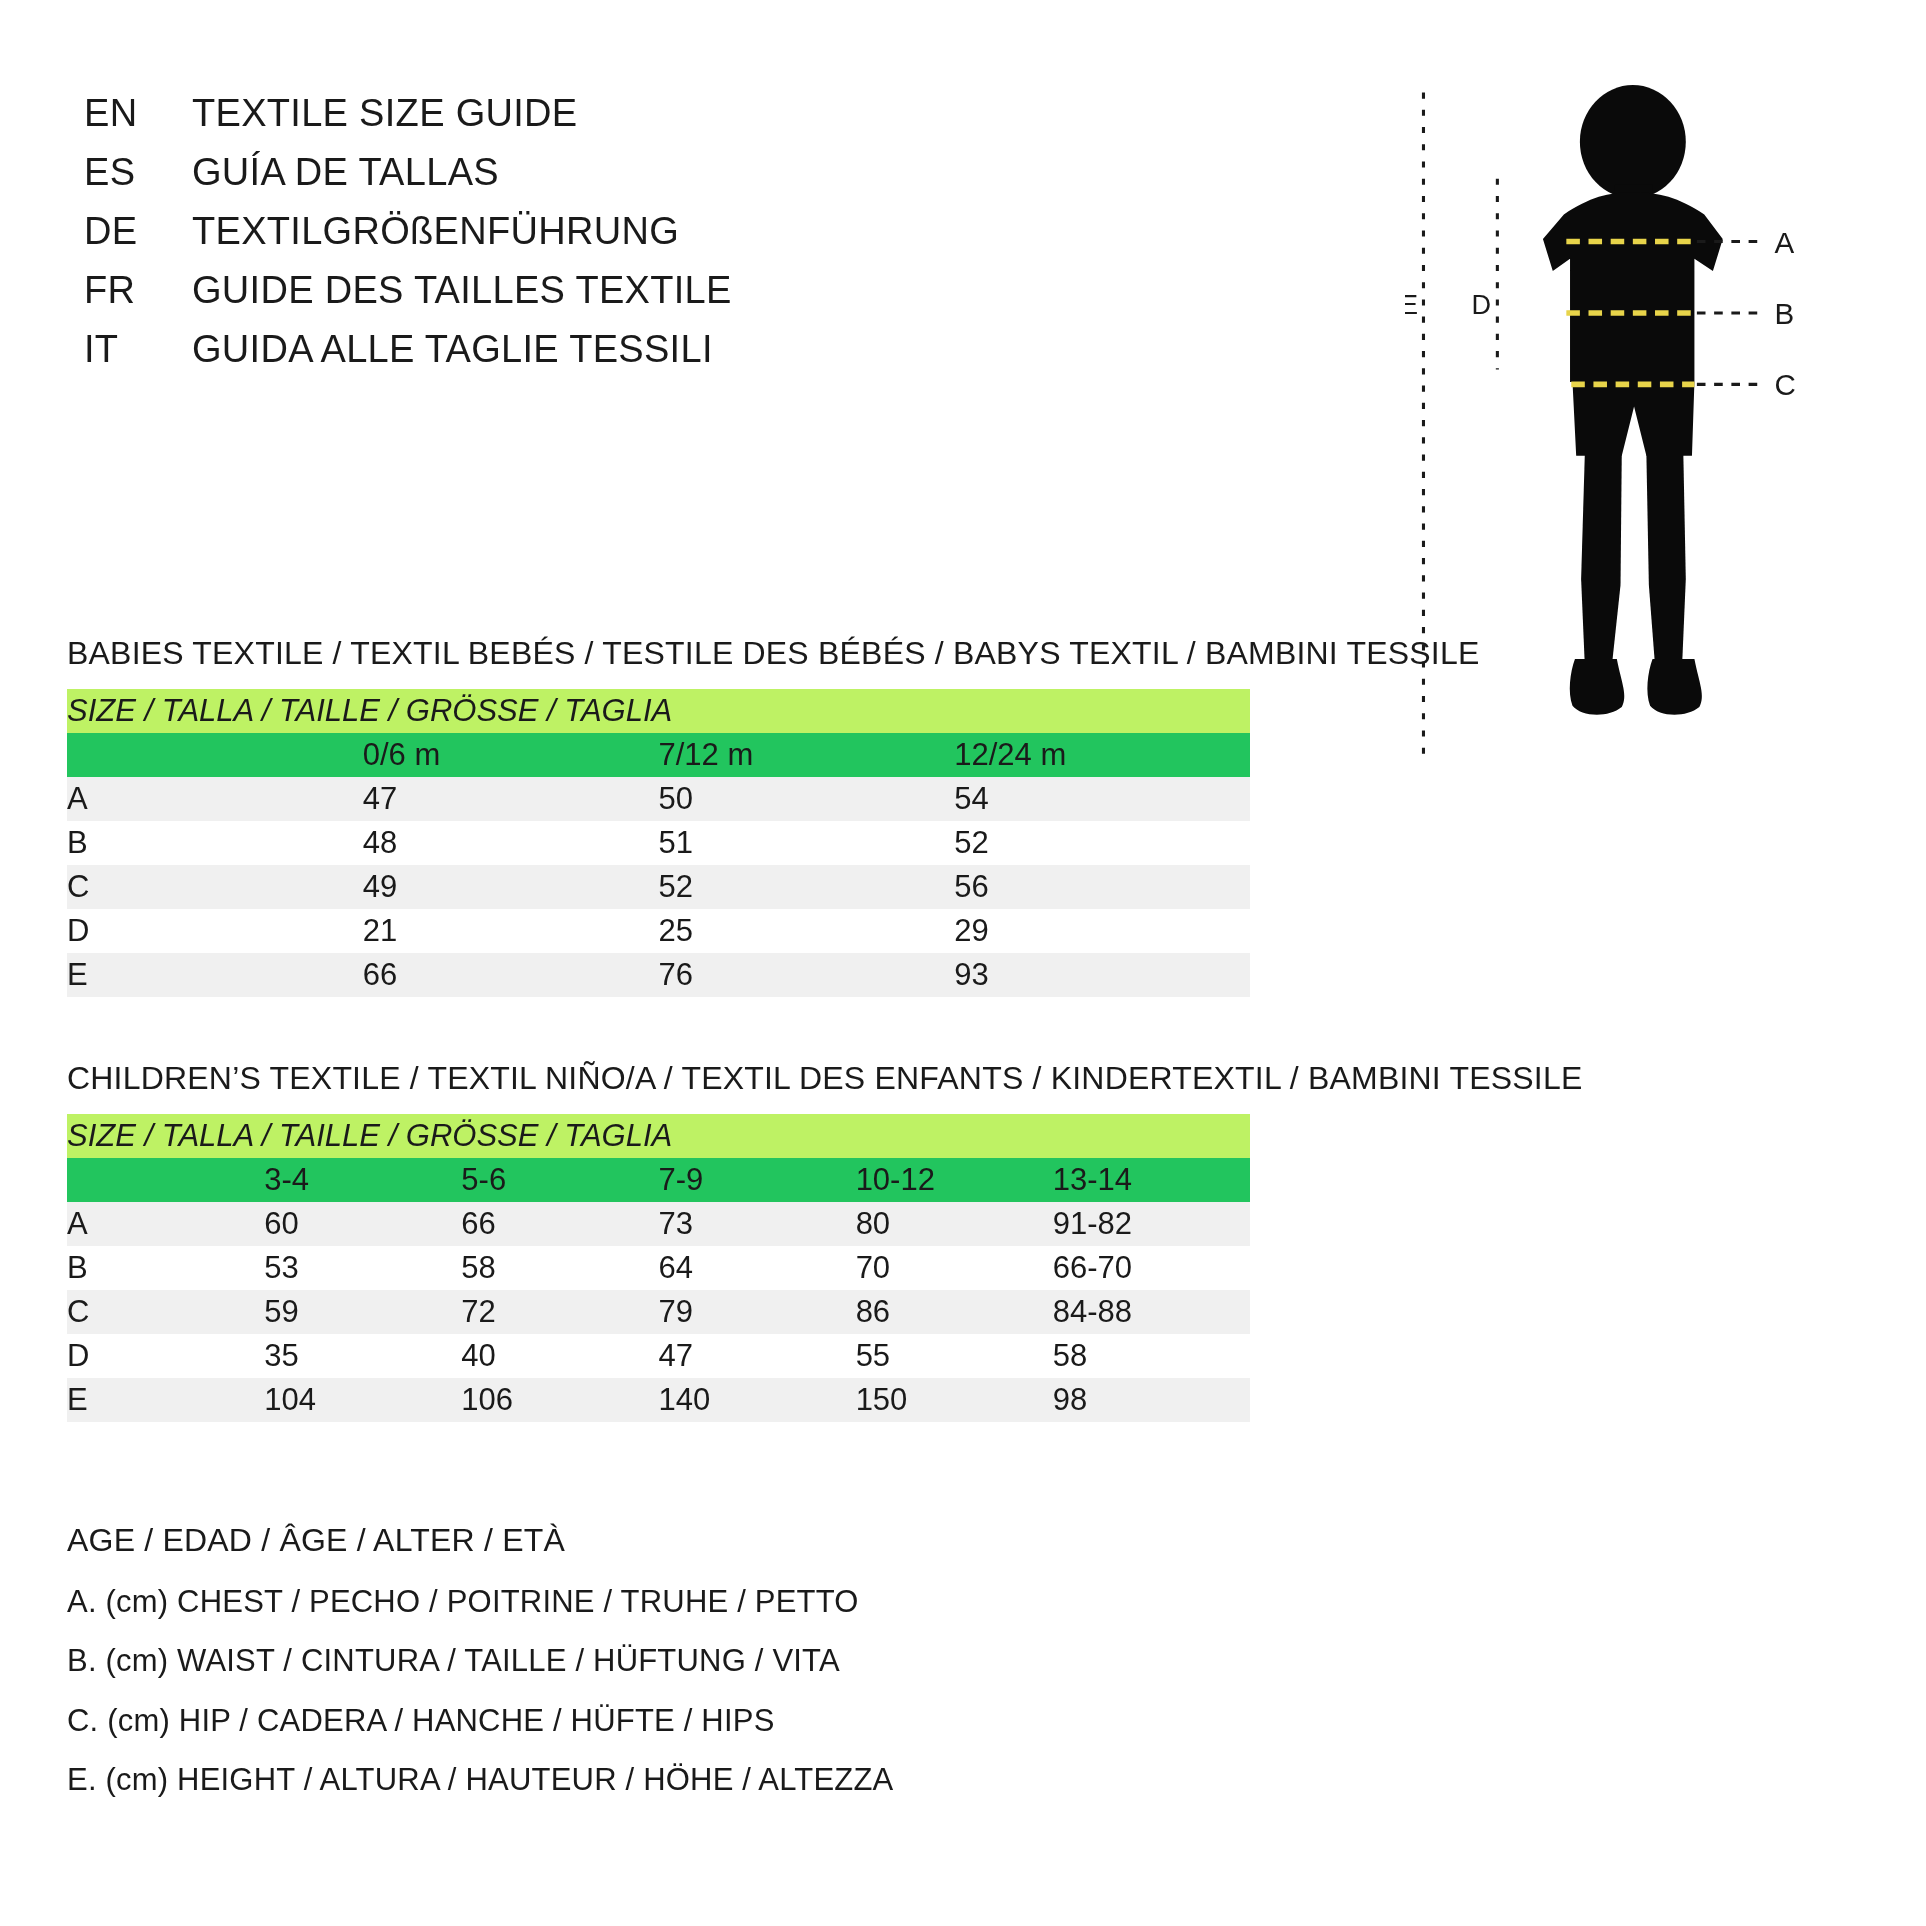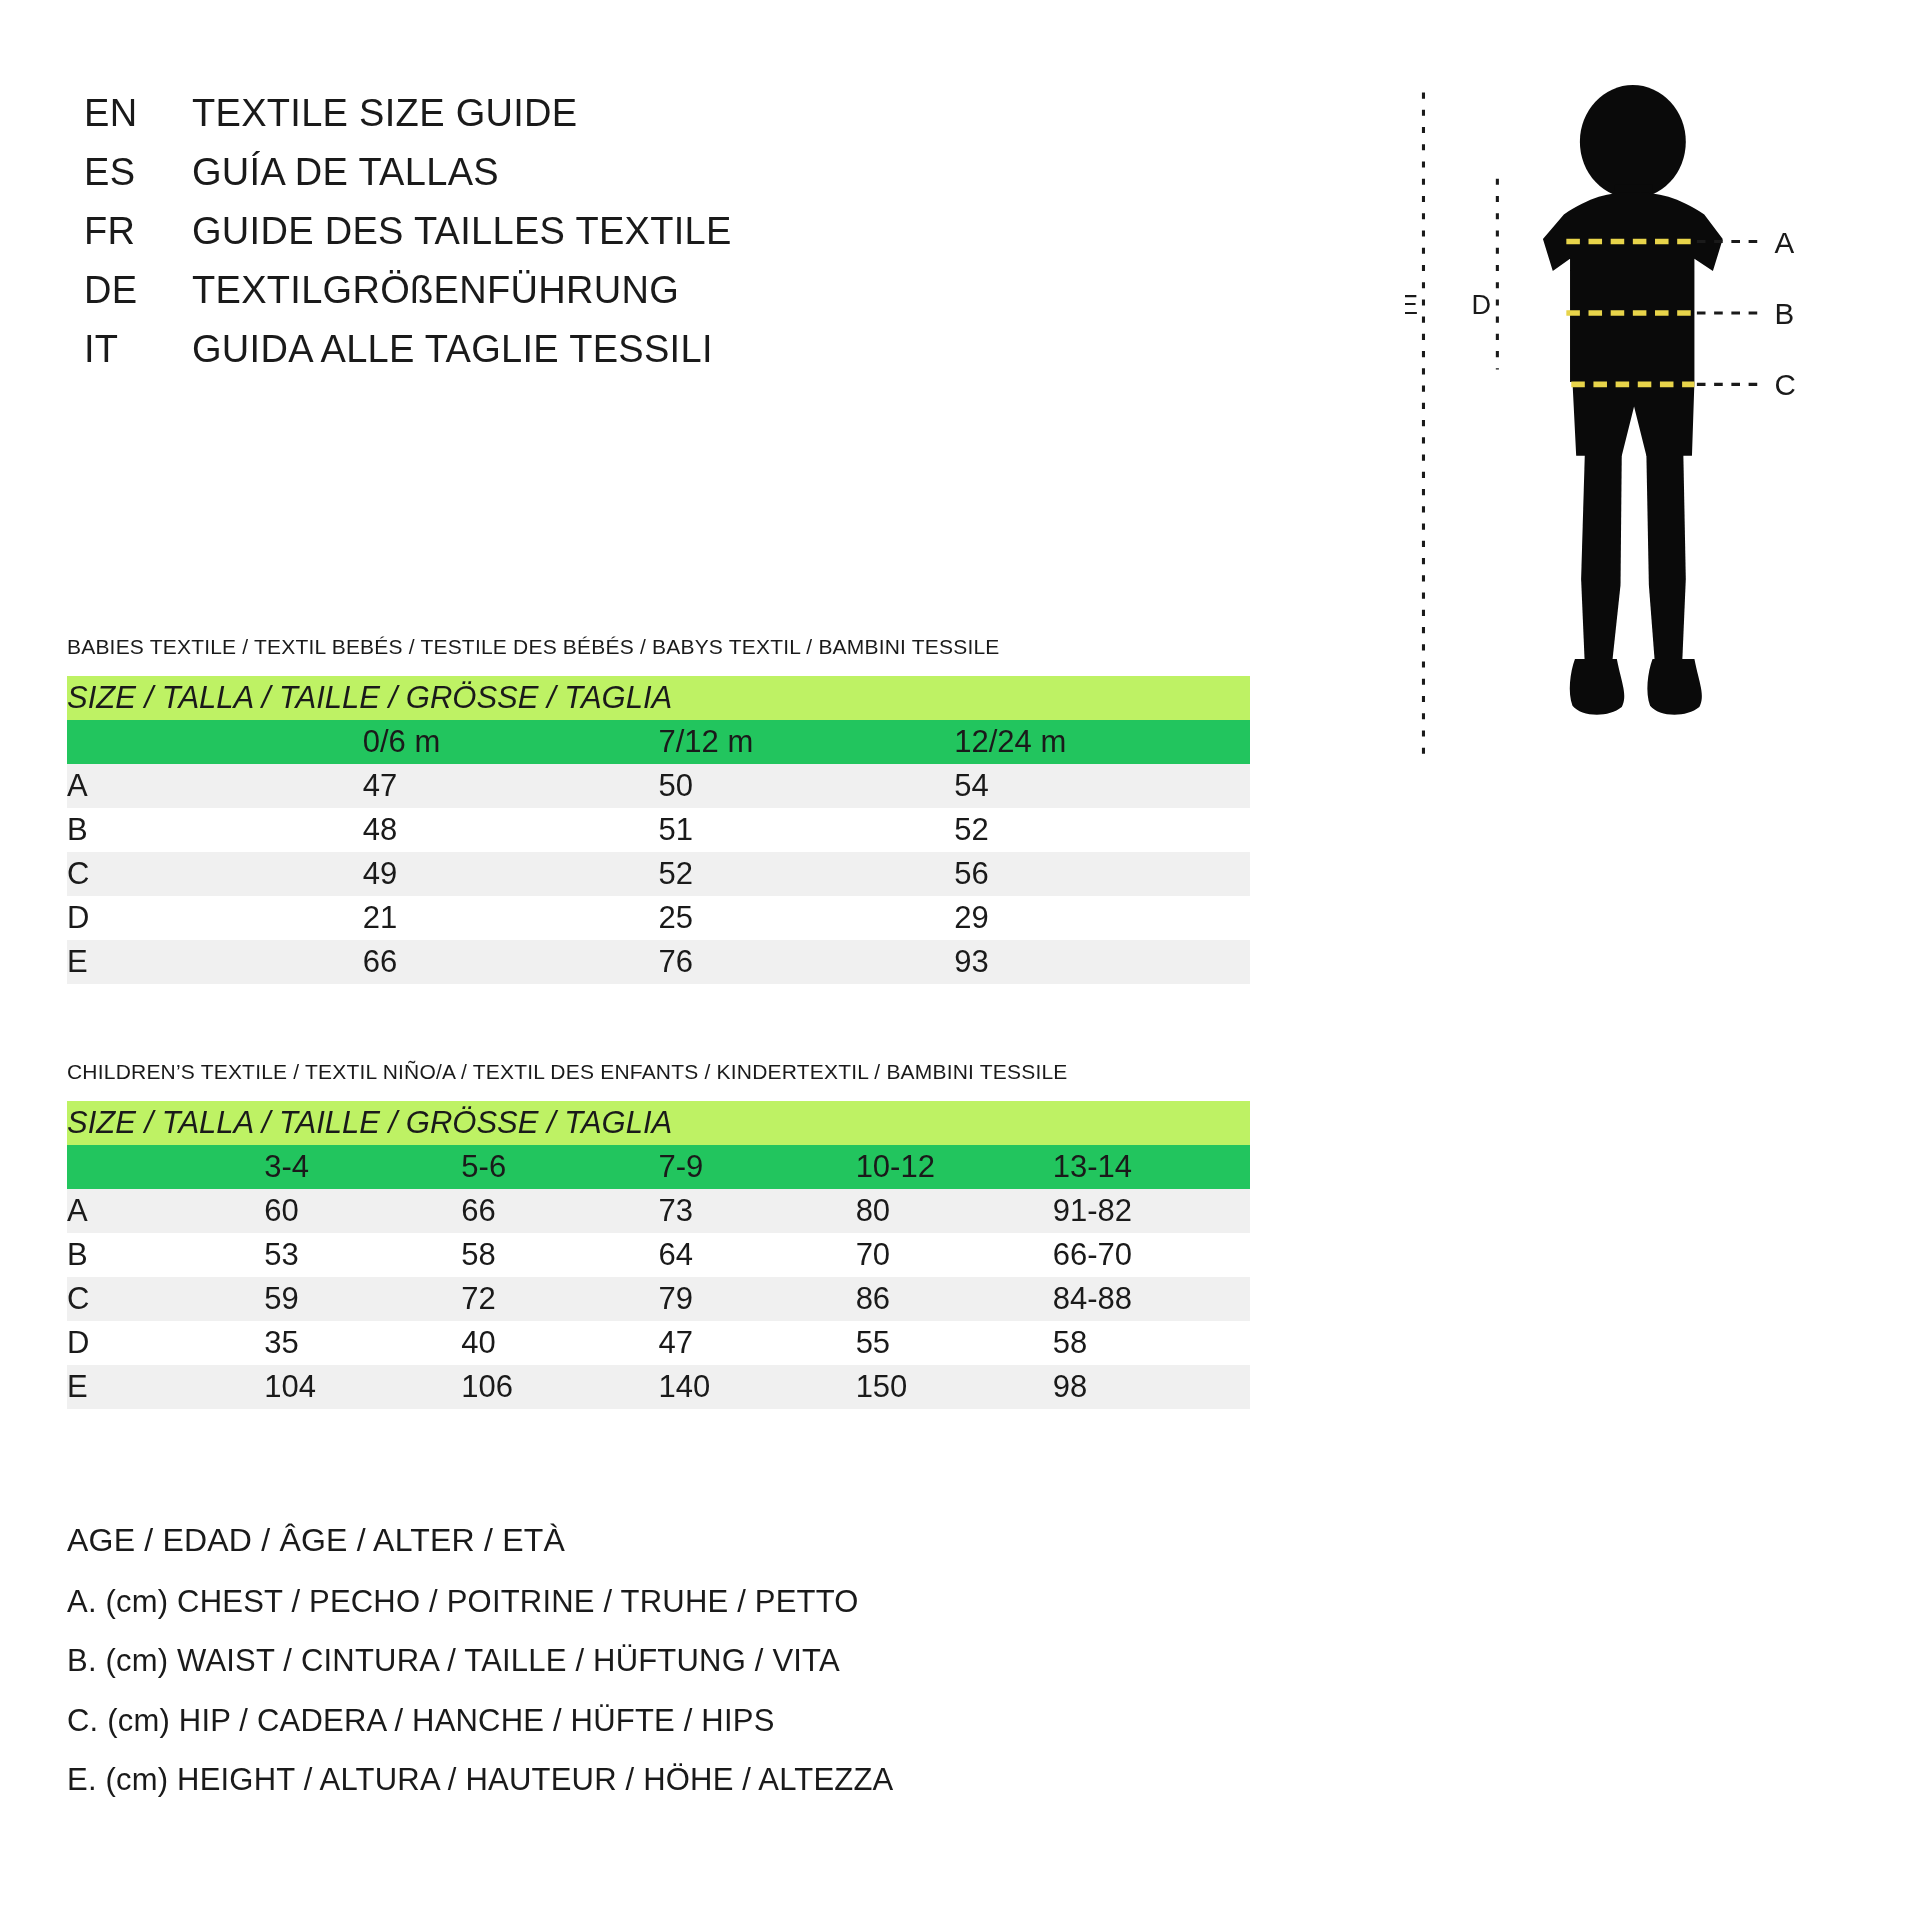--- a/index.html
+++ b/index.html
@@ -48,21 +48,21 @@
   }
   .fig-svg { display: block; }
 
   
   .section {
     position: absolute;
     left: 67px;
     width: 1417px;
   }
   .section-title {
-    font-size: 21px;
+    font-size: 32px;
     letter-spacing: 0.2px;
     margin-bottom: 17px;
     white-space: nowrap;
   }
   table.size-table {
     border-collapse: collapse;
     width: 1183px;
     table-layout: fixed;
   }
   table.size-table td, table.size-table th {
@@ -123,26 +123,26 @@
 <div class="lang-block">
   <div class="lang-row">
     <div class="lang-code">EN</div>
     <div class="lang-title">TEXTILE SIZE GUIDE</div>
   </div>
   <div class="lang-row">
     <div class="lang-code">ES</div>
     <div class="lang-title">GUÍA DE TALLAS</div>
   </div>
   <div class="lang-row">
+    <div class="lang-code">DE</div>
+    <div class="lang-title">TEXTILGRÖßENFÜHRUNG</div>
+  </div>
+  <div class="lang-row">
     <div class="lang-code">FR</div>
     <div class="lang-title">GUIDE DES TAILLES TEXTILE</div>
-  </div>
-  <div class="lang-row">
-    <div class="lang-code">DE</div>
-    <div class="lang-title">TEXTILGRÖßENFÜHRUNG</div>
   </div>
   <div class="lang-row">
     <div class="lang-code">IT</div>
     <div class="lang-title">GUIDA ALLE TAGLIE TESSILI</div>
   </div>
 </div>
 
 <div class="figure-area">
   <svg class="fig-svg" width="468" height="702" viewBox="0 0 760 1140" xmlns="http://www.w3.org/2000/svg">
 

